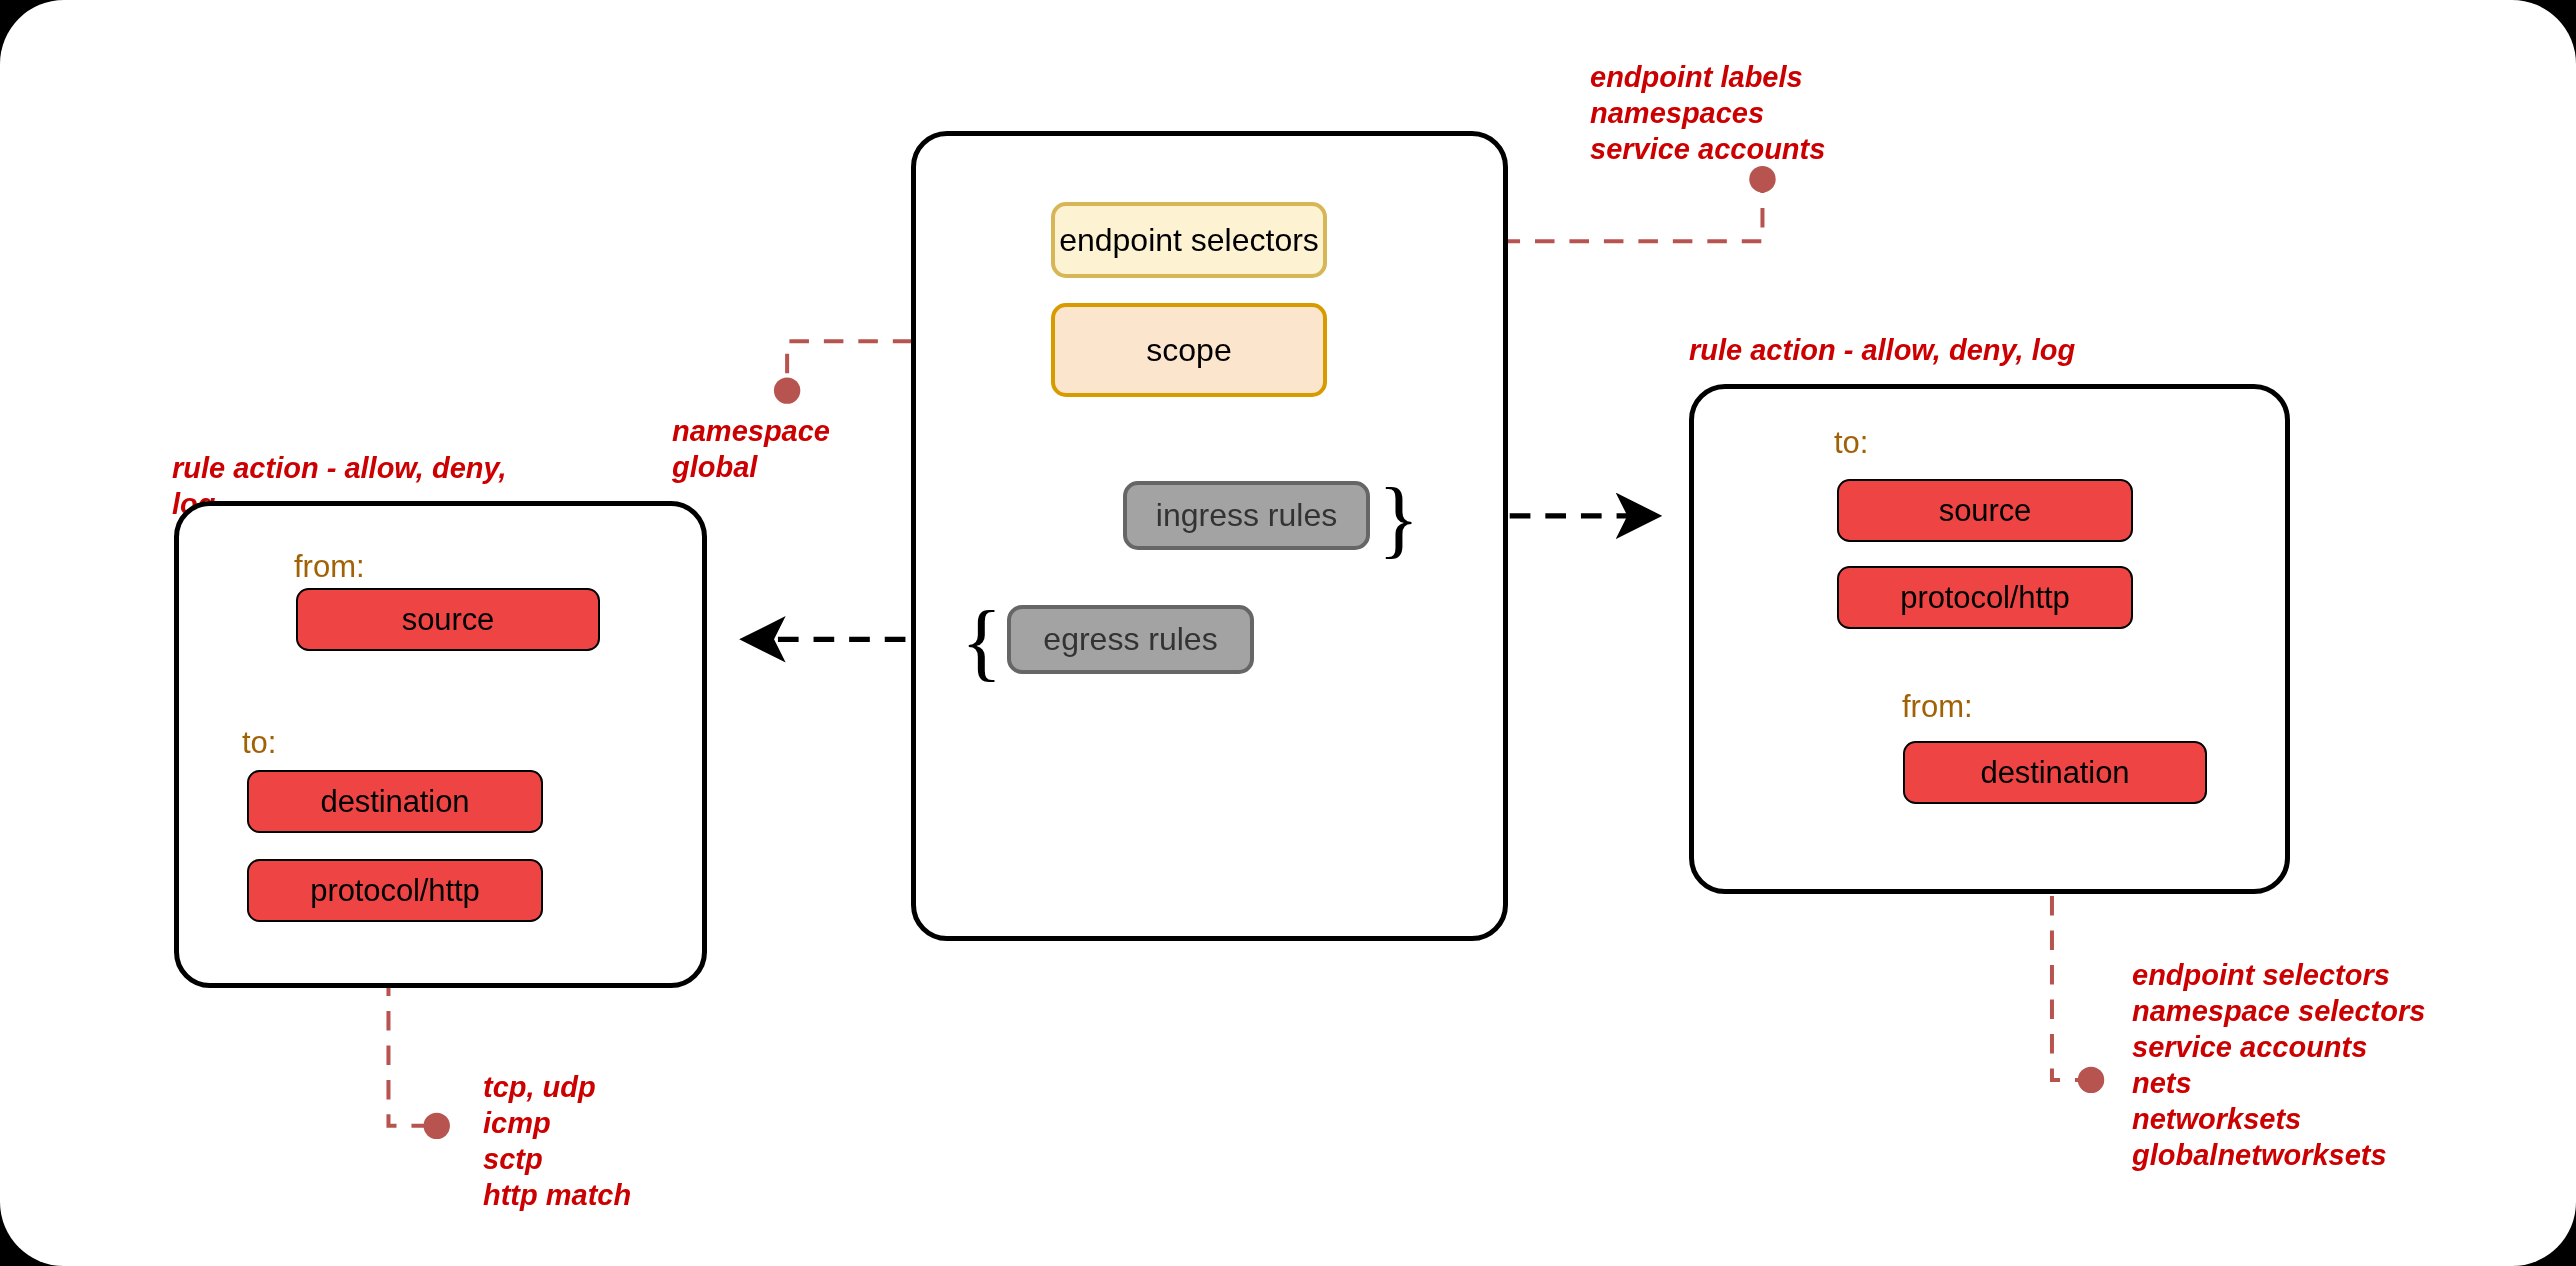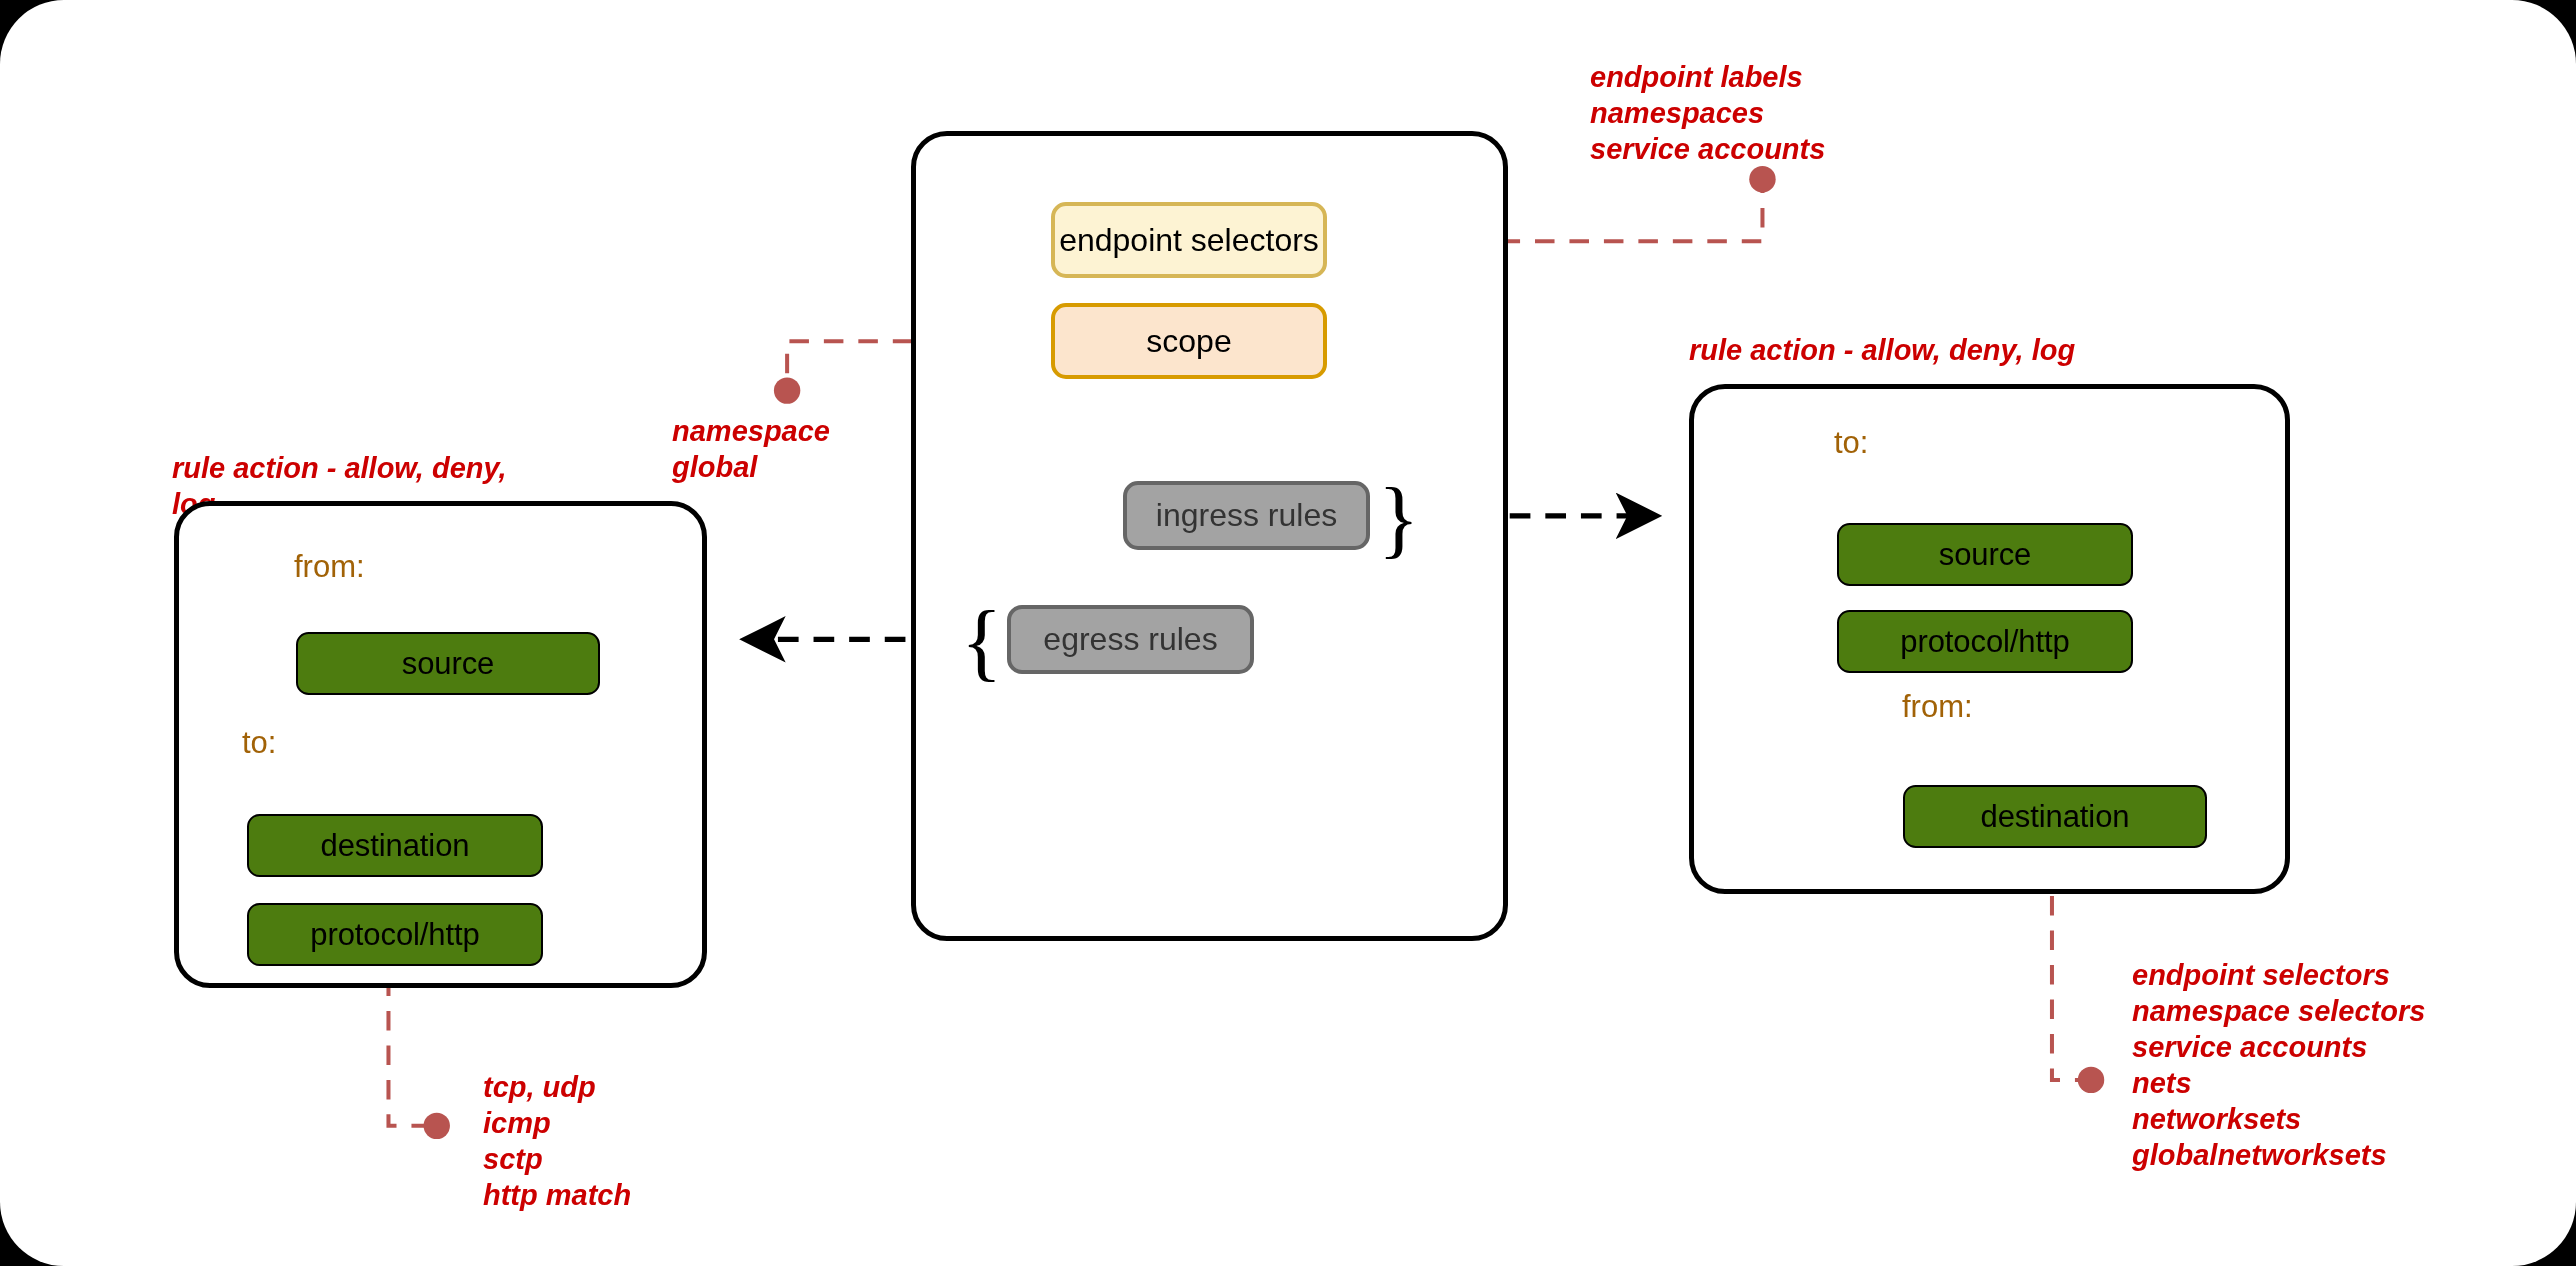--- a/index.html
+++ b/index.html
@@ -29,31 +29,30 @@
     position: absolute;
     background: #ffffff;
     border: 5.2px solid #000000;
     border-radius: 36px;
     box-sizing: border-box;
   }
 
   
   .field-box {
     position: absolute;
-    background: #4d7c0f;
+    background: #ef4444;
     border: 2.9px solid #000000;
     border-radius: 12.6px;
     box-sizing: border-box;
     display: flex;
     align-items: center;
     justify-content: center;
     font-size: 31px;
     color: #000000;
     letter-spacing: -0.1px;
-    margin-top: 44px;
   }
 
   
   .section-label {
     position: absolute;
     font-size: 31px;
     color: #a16207;
     white-space: nowrap;
   }
 
@@ -144,21 +143,21 @@
     <path d="M 1700 1113 L 1300 1113" stroke="#000000" stroke-width="9" stroke-dasharray="36 26" fill="none" marker-end="url(#arrowBlack)"></path>
   </svg>
 
   <div class="panel" style="left:911px; top:131px; width:597px; height:810px;">
   </div>
 
   <div class="hl-box hl-endpoint" style="left:1051px; top:202px; width:276px; height:76px;">
     <span>endpoint selectors</span>
   </div>
 
-  <div class="hl-box hl-scope" style="left:1051px; top:303px; width:276px; height:76px;">
+  <div class="hl-box hl-scope" style="left:1051px; top:303px; width:276px; height:94px;">
     <span>scope</span>
   </div>
 
   <div class="hl-box hl-rules" style="left:1123px; top:481px; width:247px; height:69px;">
     <span>ingress rules</span>
   </div>
   <div class="brace" style="left:1378px; top:475px;">}</div>
 
   <div class="hl-box hl-rules" style="left:1007px; top:605px; width:247px; height:69px;">
     <span>egress rules</span>

